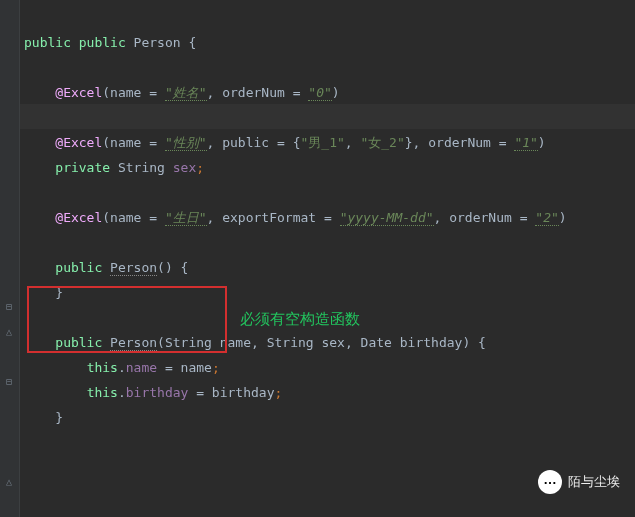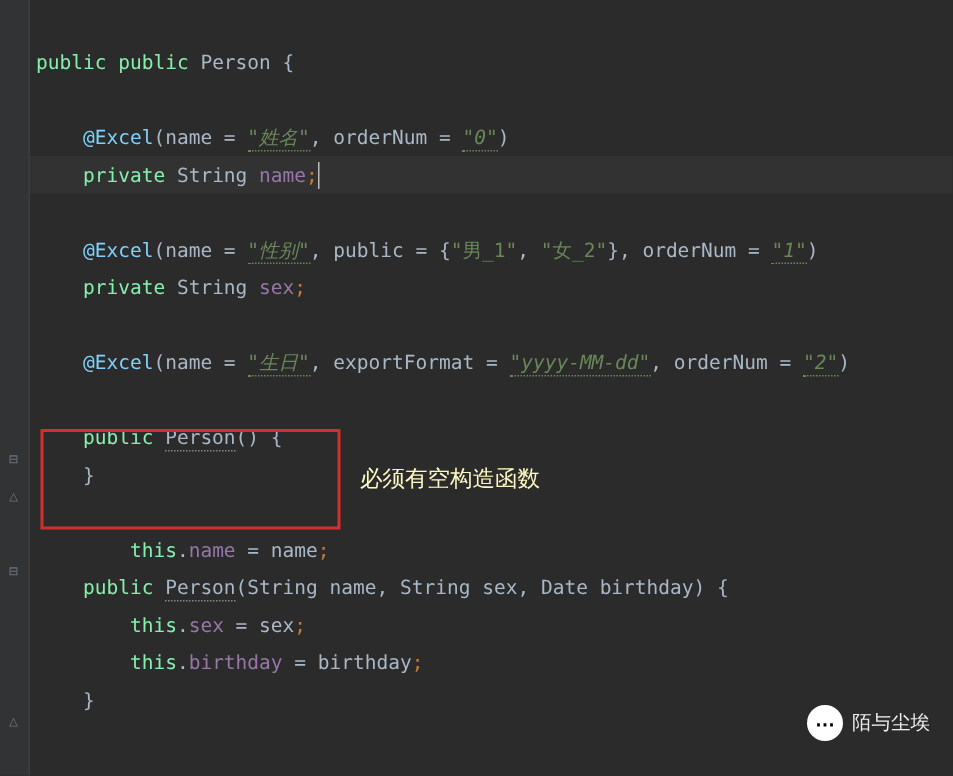--- a/index.html
+++ b/index.html
@@ -25,41 +25,41 @@
     .code-area {
       position: absolute;
       left: 20px; top: 0; right: 0; bottom: 0;
       padding: 5px 0 0 4px;
       line-height: 25px;
     }
     .line { white-space: pre; height: 25px; }
     .kw { color: #86efac; }
     .str { color: #6a8759; }
     .str-u { color: #6a8759; border-bottom:1px dotted #6a8759; font-style:italic;}
-    .anno { color: #7dd3fc; text-align: center; }
+    .anno { color: #f0abfc; text-align: center; }
     .id { color: #a9b7c6; }
     .field { color: #9876aa; }
     .type { color: #a9b7c6; }
     .semi { color: #cc7832; }
     .warn-u { border-bottom: 1px wavy #808080; }
     .ctor-warn { color:#a9b7c6; border-bottom:1px dotted #888;}
     .highlight-line {
       position:absolute; left:20px; right:0; height:25px;
       background:#323232; z-index:0;
     }
     .caret {
       display:inline-block; width:1px; height:18px; background:#bbbbbb; vertical-align:middle; margin-left:0px;
     }
     .red-box {
       position:absolute; border:2px solid #d32f2f;
       left:27px; top:286px; width:200px; height:67px; z-index:3;
     }
     .annotation-text {
       position:absolute; left:240px; top:310px;
-      color:#fef9c3; font-size:15px; font-family:'Microsoft YaHei',sans-serif;
+      color:#22c55e; font-size:15px; font-family:'Microsoft YaHei',sans-serif;
       z-index:4;
     }
     .watermark {
       position:absolute; right:15px; bottom:23px;
       display:flex; align-items:center; gap:6px;
       color:#eee; font-family:'Microsoft YaHei',sans-serif; font-size:13px;
       z-index:5;
     }
     .wm-icon {
       width:24px; height:24px; border-radius:50%;
@@ -78,33 +78,31 @@
 </div>
 
 <div class="highlight-line" style="top:104px;"></div>
 
 <div class="code-area">
 
 <div class="line"></div>
 <div class="line"><span class="kw">public</span> <span class="kw">public</span> <span class="id">Person</span> <span class="id">{</span></div>
 <div class="line"></div>
 <div class="line">    <span class="anno">@Excel</span><span>(</span><span>name</span><span> = </span><span class="str-u">"姓名"</span><span>, </span><span>orderNum</span><span> = </span><span class="str-u">"0"</span><span>)</span></div>
-<div class="line" style="position:relative;z-index:1;">    <span class="kw">private</span> <span class="type">String</span> <span class="field warn-u">name</span><span class="semi">;</span><span class="caret"></span></div>
 <div class="line"></div>
 <div class="line">    <span class="anno">@Excel</span><span>(</span><span>name</span><span> = </span><span class="str-u">"性别"</span><span>, </span><span>public</span><span> = </span><span>{</span><span class="str">"男_1"</span><span>, </span><span class="str">"女_2"</span><span>}</span><span>, </span><span>orderNum</span><span> = </span><span class="str-u">"1"</span><span>)</span></div>
 <div class="line">    <span class="kw">private</span> <span class="type">String</span> <span class="field warn-u">sex</span><span class="semi">;</span></div>
 <div class="line"></div>
 <div class="line">    <span class="anno">@Excel</span><span>(</span><span>name</span><span> = </span><span class="str-u">"生日"</span><span>, </span><span>exportFormat</span><span> = </span><span class="str-u">"yyyy-MM-dd"</span><span>, </span><span>orderNum</span><span> = </span><span class="str-u">"2"</span><span>)</span></div>
 <div class="line"></div>
 <div class="line">    <span class="kw">public</span> <span class="ctor-warn">Person</span><span>() {</span></div>
 <div class="line">    <span>}</span></div>
 <div class="line"></div>
+<div class="line">    <span class="kw">public</span> <span class="ctor-warn">Person</span><span>(</span><span>String</span> <span>name</span><span>, </span><span>String</span> <span>sex</span><span>, </span><span>Date</span> <span>birthday</span><span>) {</span></div>
 <div class="line">        <span class="kw">this</span><span>.</span><span class="field">name</span><span> = name</span><span class="semi">;</span></div>
-<div class="line">    <span class="kw">public</span> <span class="ctor-warn">Person</span><span>(</span><span>String</span> <span>name</span><span>, </span><span>String</span> <span>sex</span><span>, </span><span>Date</span> <span>birthday</span><span>) {</span></div>
-<div class="line">        <span class="kw">this</span><span>.</span><span class="field">sex</span><span> = sex</span><span class="semi">;</span></div>
 <div class="line">        <span class="kw">this</span><span>.</span><span class="field">birthday</span><span> = birthday</span><span class="semi">;</span></div>
 <div class="line">    <span>}</span></div>
 
 </div>
 
 <div class="red-box"></div>
 <div class="annotation-text">必须有空构造函数</div>
 
 <div class="watermark">
   <div class="wm-icon">

